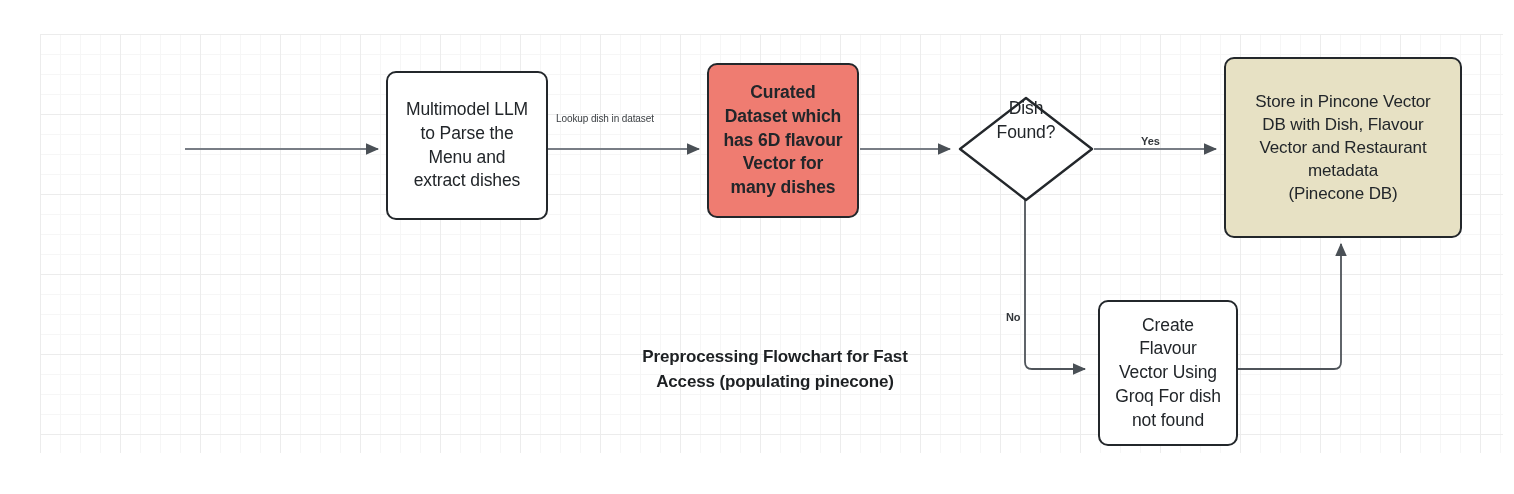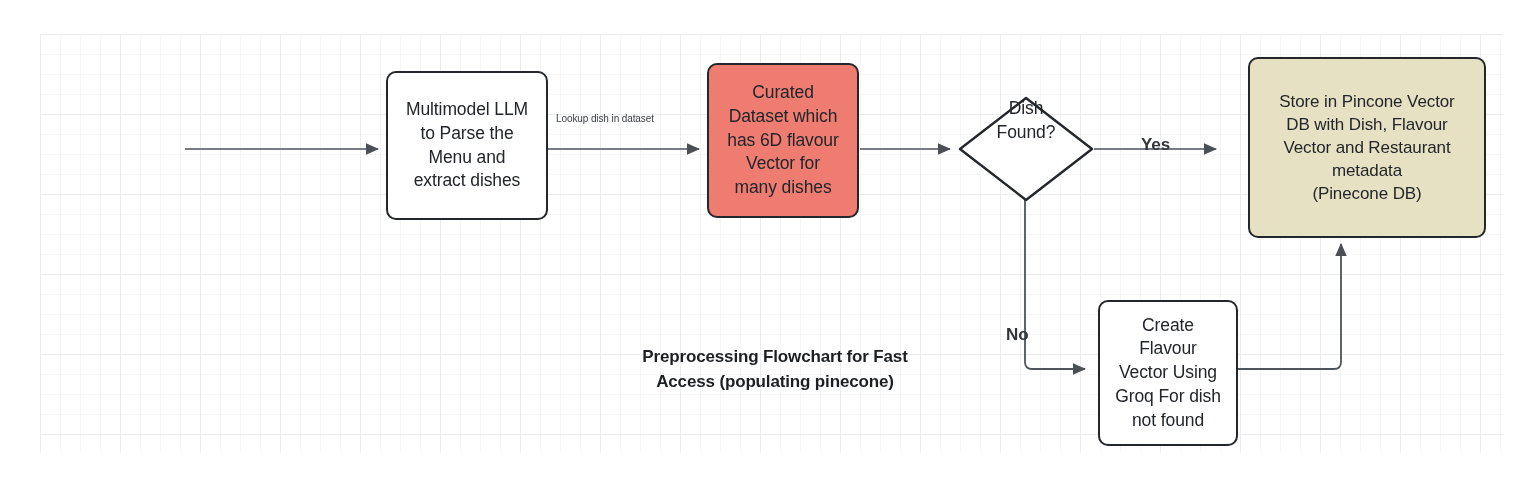--- a/index.html
+++ b/index.html
@@ -61,21 +61,21 @@
     font-size: 17.5px;
     line-height: 1.36;
     letter-spacing: -0.1px;
     padding: 4px 8px;
     background: #ffffff;
   }
   .node .txt { display: block; white-space: pre-line; }
 
   .node-process { background: #ffffff; }
   .node-data    { background: #ef7c71; }
-  .node-store   { background: #e7e1c4; margin-left: 24px; }
+  .node-store   { background: #e7e1c4; }
 
   
   .node-decision {
     position: absolute;
     display: flex;
     align-items: flex-start;
     justify-content: center;
   }
   .node-decision .dia-svg {
     position: absolute;
@@ -96,21 +96,21 @@
   .edge-label {
     position: absolute;
     color: #3c4044;
     font-size: 10px;
     white-space: nowrap;
     letter-spacing: -0.1px;
   }
   .edge-label.bold {
     font-weight: bold;
     color: #32363a;
-    font-size: 17px;
+    font-size: 11px;
   }
   .title-text {
     position: absolute;
     text-align: center;
     font-weight: bold;
     color: #1d2023;
     font-size: 17px;
     line-height: 1.45;
     white-space: pre-line;
     letter-spacing: -0.15px;
@@ -145,21 +145,21 @@
   </svg>
 
 
   <div class="node node-process" style="left:386px; top:71px; width:162px; height:149px;">
     <span class="txt">Multimodel LLM
 to Parse the
 Menu and
 extract dishes</span>
   </div>
 
-  <div class="node node-data" style="left:707px; top:63px; width:152px; height:155px;">
+  <div class="node node-data" style="left:707px; top:63px; width:152px; height:155px;font-weight:bold;">
     <span class="txt">Curated
 Dataset which
 has 6D flavour
 Vector for
 many dishes</span>
   </div>
 
   <div class="node-decision" style="left:958px; top:96px; width:136px; height:106px;">
     <svg class="dia-svg" width="136" height="106" viewBox="0 0 136 106" xmlns="http://www.w3.org/2000/svg">
       <polygon points="68,2 134,53 68,104 2,53" fill="#ffffff" stroke="#23272b" stroke-width="2.4" stroke-linejoin="round"></polygon>
@@ -181,18 +181,18 @@
 Flavour
 Vector Using
 Groq For dish
 not found</span>
   </div>
 
   <div class="edge-label" style="left:556px; top:113px;">Lookup dish in dataset</div>
 
   <div class="edge-label bold" style="left:1141px; top:135px;">Yes</div>
 
-  <div class="edge-label bold" style="left:1006px; top:325px;">No</div>
+  <div class="edge-label bold" style="left:1006px; top:311px;">No</div>
 
   <div class="title-text" style="left:598px; top:313px; width:354px;">Preprocessing Flowchart for Fast
 Access (populating pinecone)</div>
 
 </div>
 
 </body></html>

